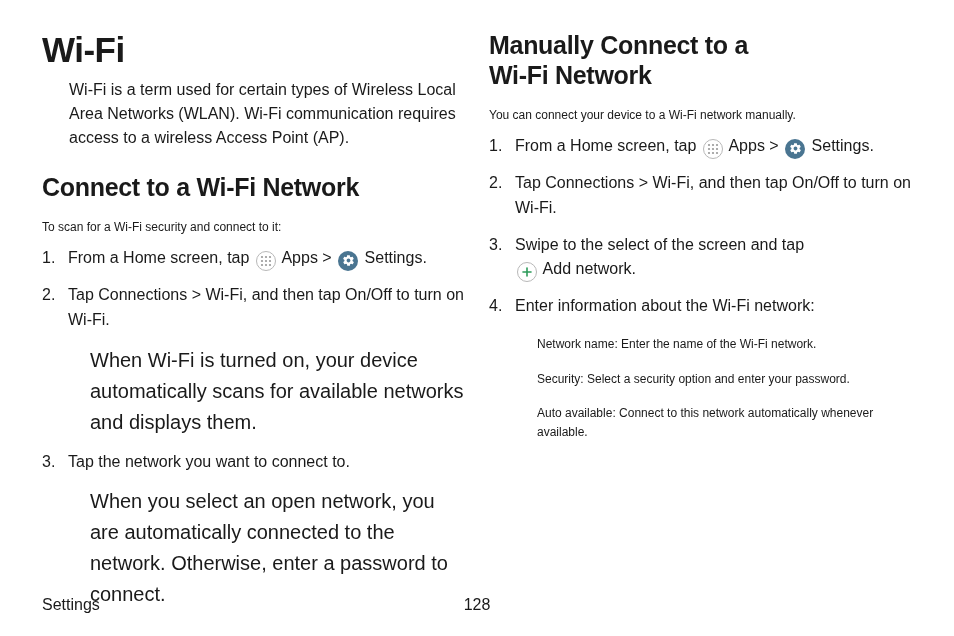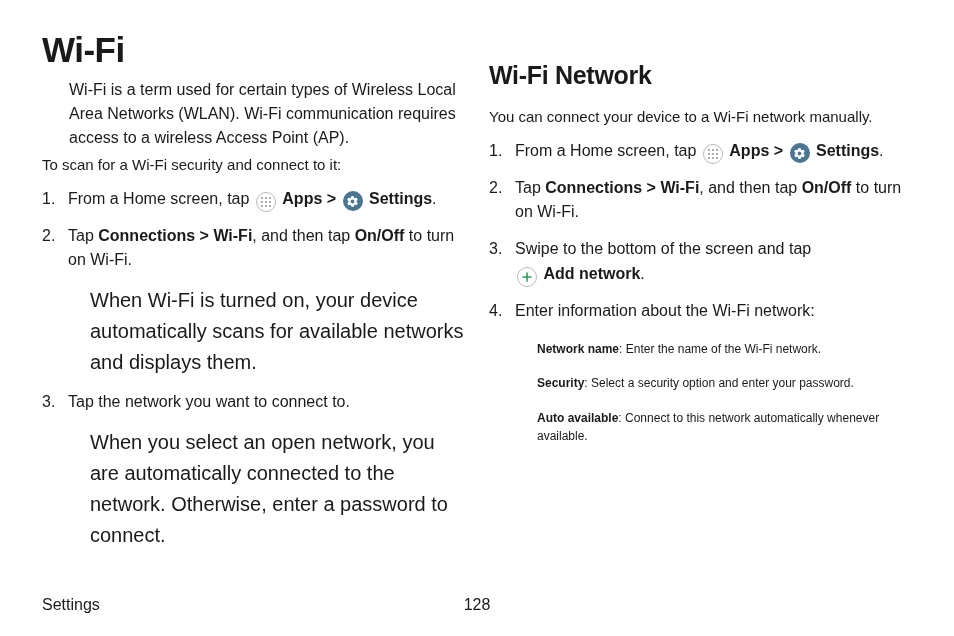--- a/index.html
+++ b/index.html
@@ -34,21 +34,21 @@
       letter-spacing: -0.3px;
       line-height: 1.2;
     }
     .intro {
       font-size: 16px;
       line-height: 1.5;
       margin-bottom: 4px;
       margin-left: 27px;
     }
     .lead {
-      font-size: 15px;
+      font-size: 12px;
       line-height: 1.5;
       margin-bottom: 10px;
     }
     ol {
       list-style: none;
       counter-reset: step;
     }
     ol > li {
       counter-increment: step;
       font-size: 16px;
@@ -68,21 +68,21 @@
       margin-left: 22px;
       font-size: 20px;
       line-height: 1.55;
     }
     .sub-item {
       margin-top: 16px;
       margin-left: 22px;
       font-size: 12px;
       line-height: 1.55;
     }
-    .b { font-weight: 700; }
+    .b { font-weight: 400; }
     .inline-icon {
       display: inline-flex;
       align-items: center;
       justify-content: center;
       width: 20px;
       height: 20px;
       border-radius: 50%;
       vertical-align: -4px;
       margin: 0 2px;
     }
@@ -116,20 +116,21 @@
       transform: translateX(-50%);
     }
   </style>
 </head>
 <body>
 
 <div class="columns">
   <div class="col">
     <h1>Wi-Fi</h1>
     <p class="intro">Wi-Fi is a term used for certain types of Wireless Local Area Networks (WLAN). Wi-Fi communication requires access to a wireless Access Point (AP).</p>
+    <h2>Connect to a Wi-Fi Network</h2>
     <p class="lead">To scan for a Wi-Fi security and connect to it:</p>
     <ol>
       <li>
         <span>From a Home screen, tap </span><span class="inline-icon apps-icon">
             <svg viewBox="0 0 12 12">
               <g fill="#999">
                 <circle cx="2" cy="2" r="1.1"></circle>
                 <circle cx="6" cy="2" r="1.1"></circle>
                 <circle cx="10" cy="2" r="1.1"></circle>
                 <circle cx="2" cy="6" r="1.1"></circle>
@@ -152,21 +153,21 @@
       </li>
       <li>
         <span>Tap the network you want to connect to.</span>
         <div class="sub">When you select an open network, you are automatically connected to the network. Otherwise, enter a password to connect.</div>
       </li>
     </ol>
   </div>
 
   <div class="col">
     <h2 style="margin-top:0;">
-      <br>
+      <span>Manually Connect to a</span><br>
       <span>Wi-Fi Network</span>
     </h2>
     <p class="lead">You can connect your device to a Wi-Fi network manually.</p>
     <ol>
       <li>
         <span>From a Home screen, tap </span><span class="inline-icon apps-icon">
             <svg viewBox="0 0 12 12">
               <g fill="#999">
                 <circle cx="2" cy="2" r="1.1"></circle>
                 <circle cx="6" cy="2" r="1.1"></circle>
@@ -182,21 +183,21 @@
           </span> <span class="b">Apps</span><span class="b"> &gt; </span><span class="inline-icon settings-icon">
             <svg viewBox="0 0 24 24">
               <path fill="#fff" d="M19.4 13c0-.3.1-.7.1-1s0-.7-.1-1l2.1-1.6c.2-.1.2-.4.1-.6l-2-3.5c-.1-.2-.4-.3-.6-.2l-2.5 1c-.5-.4-1.1-.7-1.7-1l-.4-2.6c0-.2-.2-.4-.5-.4h-4c-.2 0-.4.2-.5.4l-.4 2.6c-.6.3-1.2.6-1.7 1l-2.5-1c-.2-.1-.5 0-.6.2l-2 3.5c-.1.2-.1.5.1.6L4.6 11c0 .3-.1.7-.1 1s0 .7.1 1l-2.1 1.6c-.2.1-.2.4-.1.6l2 3.5c.1.2.4.3.6.2l2.5-1c.5.4 1.1.7 1.7 1l.4 2.6c0 .2.2.4.5.4h4c.2 0 .4-.2.5-.4l.4-2.6c.6-.3 1.2-.6 1.7-1l2.5 1c.2.1.5 0 .6-.2l2-3.5c.1-.2.1-.5-.1-.6L19.4 13zM12 15.5c-1.9 0-3.5-1.6-3.5-3.5s1.6-3.5 3.5-3.5 3.5 1.6 3.5 3.5-1.6 3.5-3.5 3.5z"></path>
             </svg>
           </span> <span class="b">Settings</span><span>.</span>
       </li>
       <li>
         <span>Tap </span><span class="b">Connections</span><span class="b"> &gt; </span><span class="b">Wi-Fi</span><span>, and then tap </span><span class="b">On/Off</span><span> to turn on Wi-Fi.</span>
       </li>
       <li>
-        <span>Swipe to the bottom of the screen and tap </span><br><span class="inline-icon add-icon">
+        <span>Swipe to the select of the screen and tap </span><br><span class="inline-icon add-icon">
             <svg viewBox="0 0 12 12">
               <g stroke="#2d9b5a" stroke-width="1.6" stroke-linecap="round">
                 <line x1="6" y1="2" x2="6" y2="10"></line>
                 <line x1="2" y1="6" x2="10" y2="6"></line>
               </g>
             </svg>
           </span> <span class="b">Add network</span><span>.</span>
       </li>
       <li>
         <span>Enter information about the Wi-Fi network:</span>

